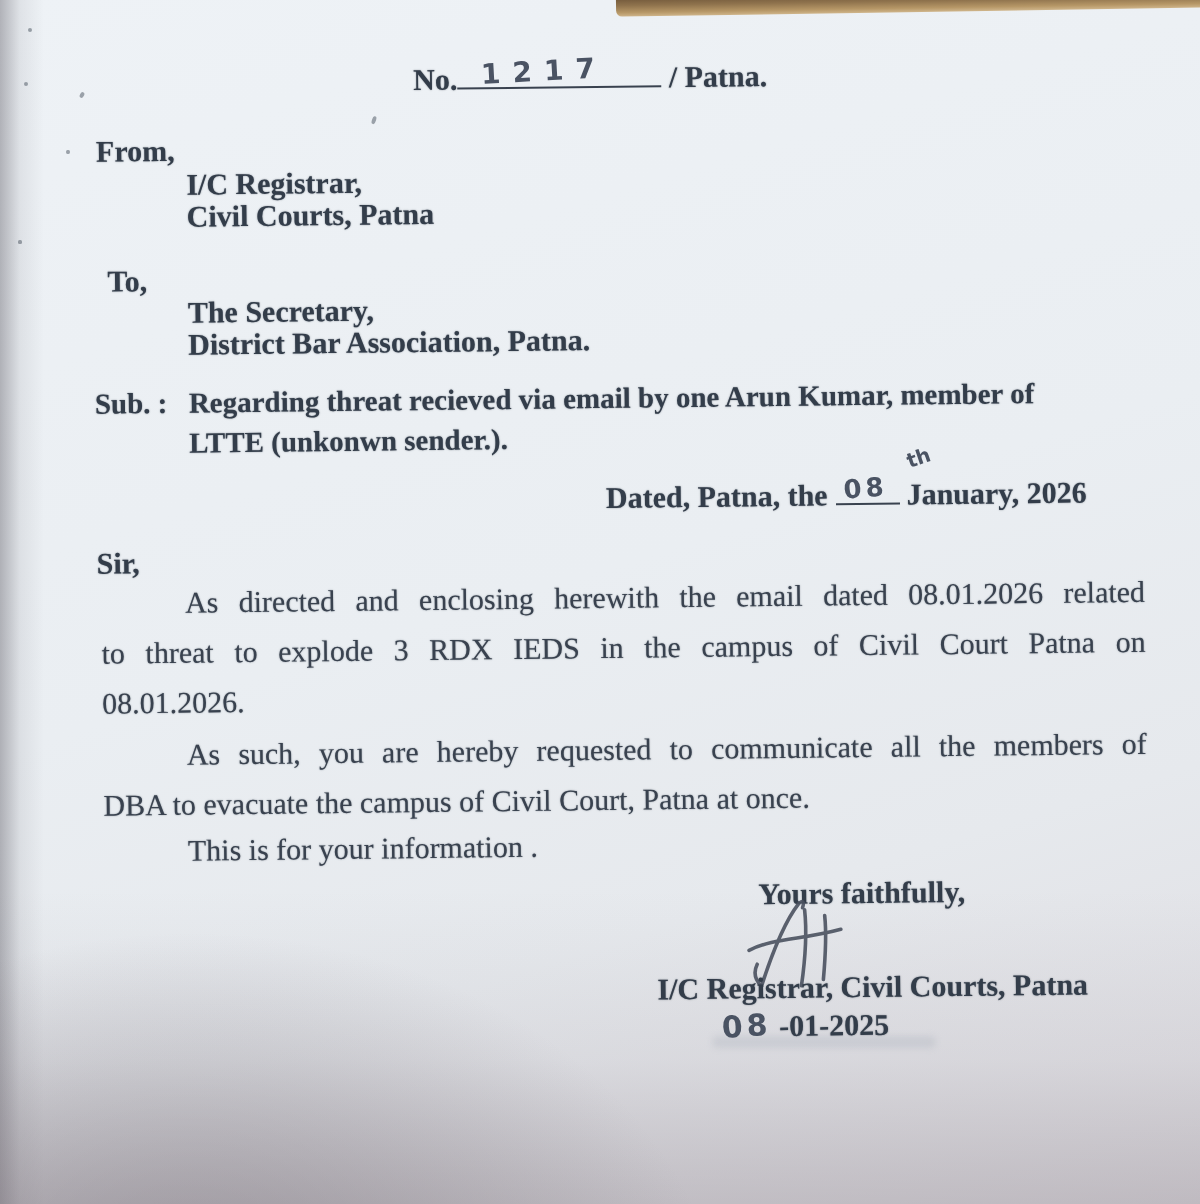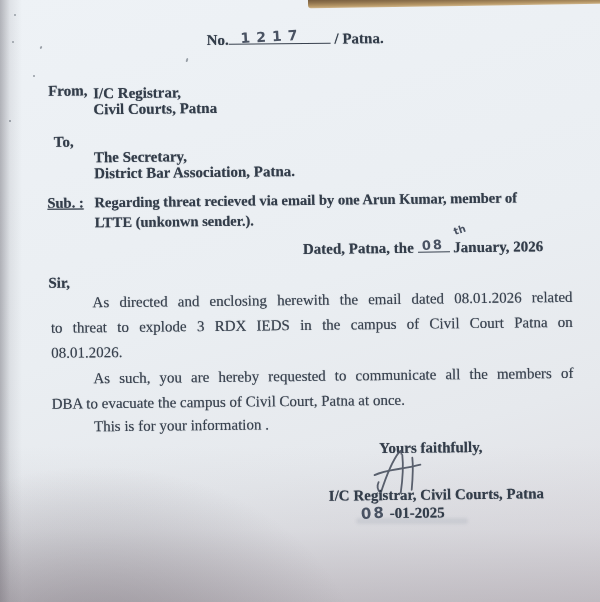--- a/index.html
+++ b/index.html
@@ -58,29 +58,29 @@
   <div class="speck" style="left:186px;top:58px;width:1.5px;height:4px;transform:rotate(18deg);"></div>
   <div class="speck" style="left:9px;top:120px;width:1.5px;height:1.5px;"></div>
   <div class="bleed"></div>
 
   <div class="doc">
 
     <div class="t bold" style="left:209px;top:29px;">
       <span>No.</span><span class="uline" style="width:102px;height:14px;"><span class="hw hw-no">1217</span></span>&nbsp;<span>/ Patna.</span>
     </div>
 
-    <div class="t bold" style="left:50px;top:80px;text-align:right;">From,</div>
+    <div class="t bold" style="left:50px;top:66px;text-align:right;">From,</div>
     <div class="t bold" style="left:95px;top:83px;">I/C Registrar,</div>
     <div class="t bold" style="left:95px;top:99px;">Civil Courts, Patna</div>
 
     <div class="t bold" style="left:55px;top:131px;text-align:right;">To,</div>
     <div class="t bold" style="left:95px;top:147px;">The Secretary,</div>
     <div class="t bold" style="left:95px;top:163px;">District Bar Association, Patna.</div>
 
-    <div class="t bold" style="left:48px;top:192px;font-size:14.5px;text-decoration:underline;">Sub. :</div>
+    <div class="t bold" style="left:48px;top:192px;font-size:14.5px;">Sub. :</div>
     <div class="t bold" style="left:95px;top:192px;font-size:14.5px;">Regarding threat recieved via email by one Arun Kumar, member of</div>
     <div class="t bold" style="left:95px;top:212px;font-size:14.5px;">LTTE (unkonwn sender.).</div>
 
     <div class="t bold" style="left:303px;top:239px;">
       <span>Dated, Patna, the</span>&nbsp;<span class="uline" style="width:32px;height:14px;"><span class="hw hw-day">08</span><span class="hw-ord">th</span></span>&nbsp;<span>January, 2026</span>
     </div>
 
     <div class="t bold" style="left:48px;top:272px;">Sir,</div>
 
     <div class="body-line just indent" style="top:292px;">As directed and enclosing herewith the email dated 08.01.2026 related</div>

